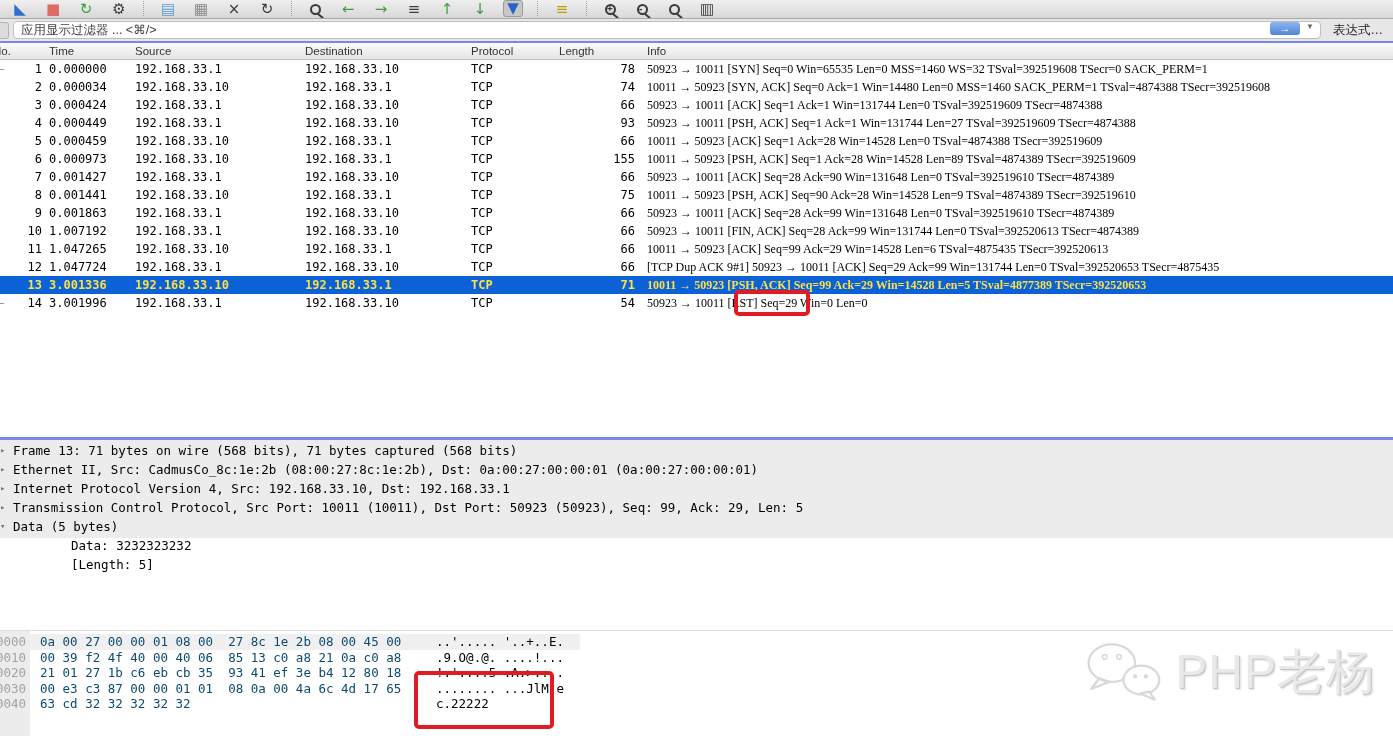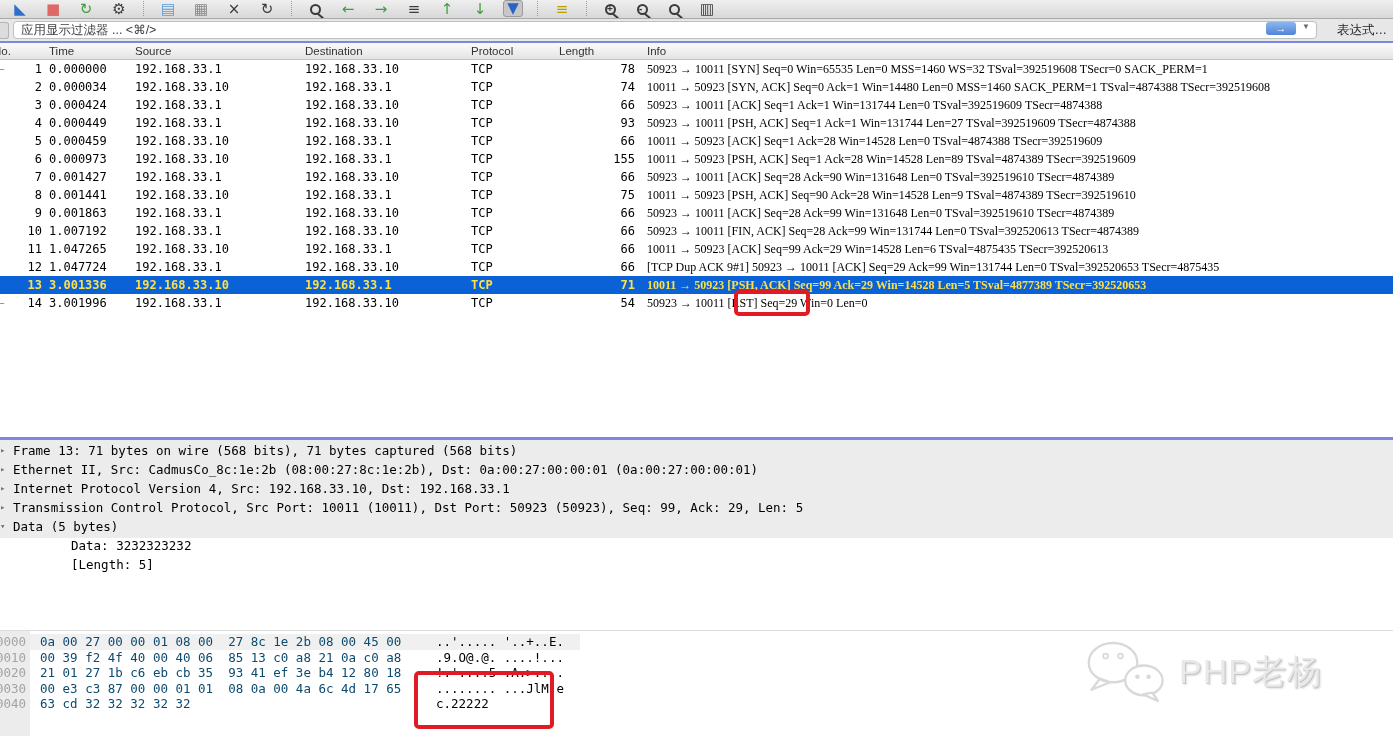--- a/index.html
+++ b/index.html
@@ -29,21 +29,21 @@
                display:flex; align-items:center; padding:0 6px 0 0; }
   .bookmark-stub { width:9px; height:17px; background:#dcdcdc; border:1px solid #b3b3b3;
                    border-left:none; border-radius:0 3px 3px 0; margin-right:4px; }
   .filter-field { height:18px; background:#fff; border:1px solid #bfbfbf; border-radius:4px;
                   display:flex; align-items:flex-start; padding:0 4px; width:1308px; }
   .filter-placeholder { color:#3f3f3f; font-size:12.5px; padding-left:3px; white-space:nowrap; }
   .apply-btn { margin-left:auto; width:30px; height:13px; border-radius:3px;
                background:linear-gradient(#8cb6ee,#5184d8); color:#fff; font-weight:bold;
                font-size:11px; line-height:12px; text-align:center; }
   .filter-caret { color:#6b6b6b; font-size:8px; padding:0 2px 0 6px; }
-  .expr-label { font-size:12.5px; color:#1e1e1e; padding-left:20px; white-space:nowrap; }
+  .expr-label { font-size:12.5px; color:#1e1e1e; padding-left:12px; white-space:nowrap; }
 
   .splitter-1 { position:absolute; top:41px; left:0; right:0; height:2px; background:var(--splitter,#7b86e7); }
   .splitter-2 { position:absolute; top:437px; left:0; right:0; height:3px; background:var(--splitter,#7b86e7); }
 
   
   .pkt-header { position:absolute; top:43px; left:0; right:0; height:17px;
                 background:linear-gradient(#fbfbfb,#e4e4e4); border-bottom:1px solid #c2c2c2;
                 font-size:11.5px; color:#333; }
   .pkt-header span { position:absolute; top:2px; }
   .h-no   { left:-7px; }  .h-time { left:49px; }  .h-source { left:135px; }
@@ -85,21 +85,21 @@
   .hx-ascii { position:absolute; left:436px; color:#000; }
 
   
   .anno { position:absolute; border:4px solid var(--anno,#e01b24); border-radius:5px; }
   .anno-rst { left:734px; top:290px; width:76px; height:26px; }
   .anno-hex { left:414px; top:671px; width:140px; height:58px; }
 
   
   .watermark { position:absolute; left:1085px; top:634px; width:290px; height:76px;
                display:flex; align-items:center; gap:8px; }
-  .wm-text { font-size:34px; letter-spacing:1px; color:#e9e9e9;
+  .wm-text { font-size:48px; letter-spacing:1px; color:#e9e9e9;
              text-shadow:1px 1px 0 #c6c6c6, 2px 2px 2px #dedede; white-space:nowrap; }
 </style>
 </head>
 <body>
 
 <div class="toolbar">
     <span class="tbi" style="color: rgb(46, 111, 206);">◣</span>
     <span class="tbi" style="color: rgb(221, 106, 102);">■</span>
     <span class="tbi" style="color: rgb(63, 157, 63);">↻</span>
     <span class="tbi" style="color: rgb(60, 60, 60);">⚙</span>

